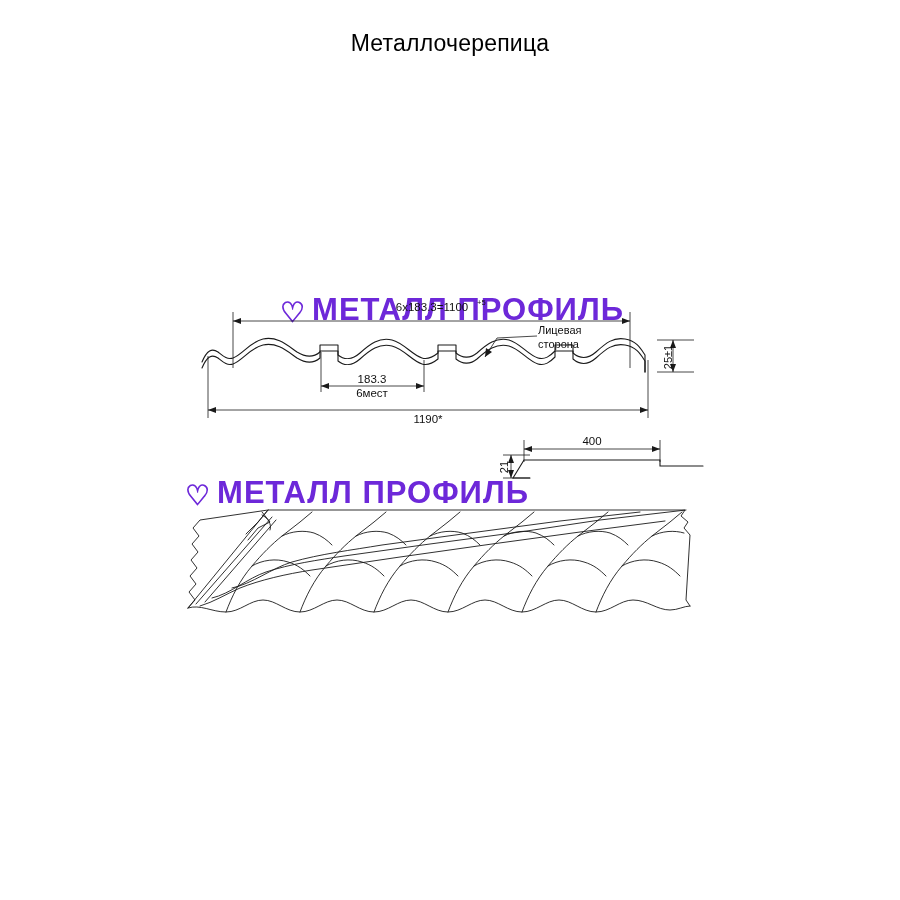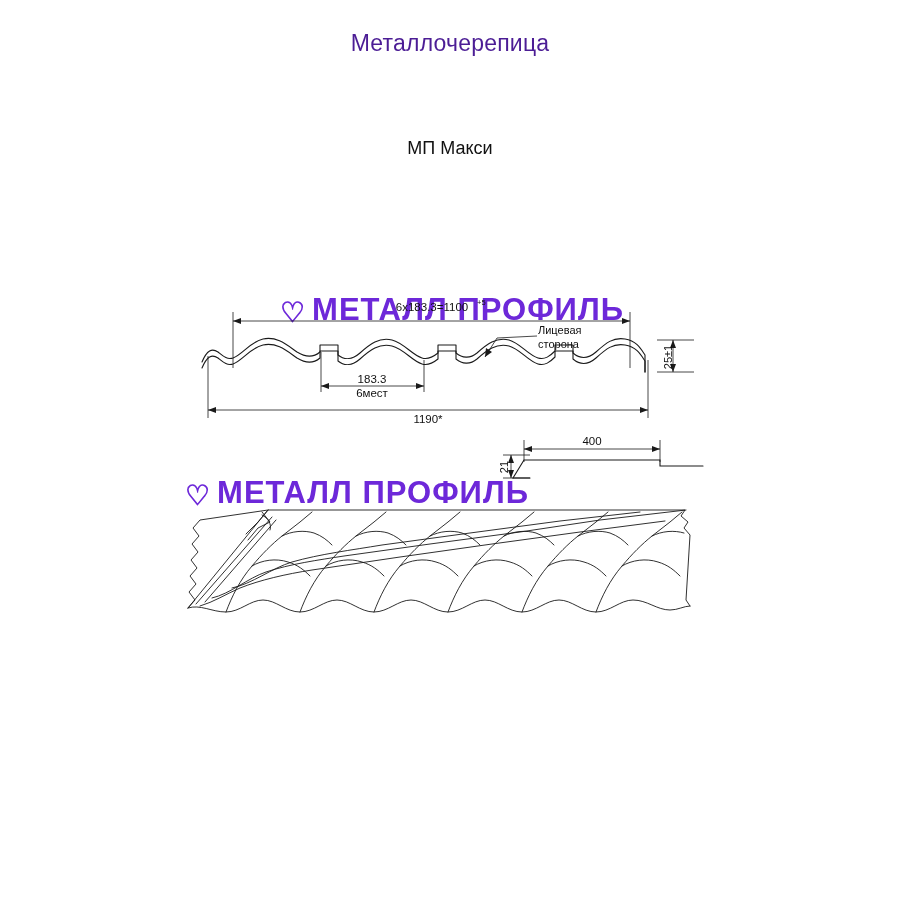--- a/index.html
+++ b/index.html
@@ -21,21 +21,21 @@
     width: 900px;
     height: 900px;
   }
   .title {
     position: absolute;
     top: 30px;
     left: 0;
     width: 900px;
     text-align: center;
     font-size: 23px;
-    color: #4c1d95;
+    color: #000000;
     letter-spacing: 0.2px;
   }
   .subtitle {
     position: absolute;
     top: 138px;
     left: 0;
     width: 900px;
     text-align: center;
     font-size: 18px;
     color: #111;
@@ -66,21 +66,20 @@
     font-family: "Liberation Sans", sans-serif;
     fill: #111;
   }
 </style>
 </head>
 <body>
 
 <div class="page">
 
   <div class="title">Металлочерепица</div>
-  <div class="subtitle">МП Макси</div>
 
   <div class="wm wm1">
     <span class="heart">♡</span><span>МЕТАЛЛ ПРОФИЛЬ</span>
   </div>
   <div class="wm wm2">
     <span class="heart">♡</span><span>МЕТАЛЛ ПРОФИЛЬ</span>
   </div>
 
   <svg class="drawing" width="900" height="900" viewBox="0 0 900 900">
 

